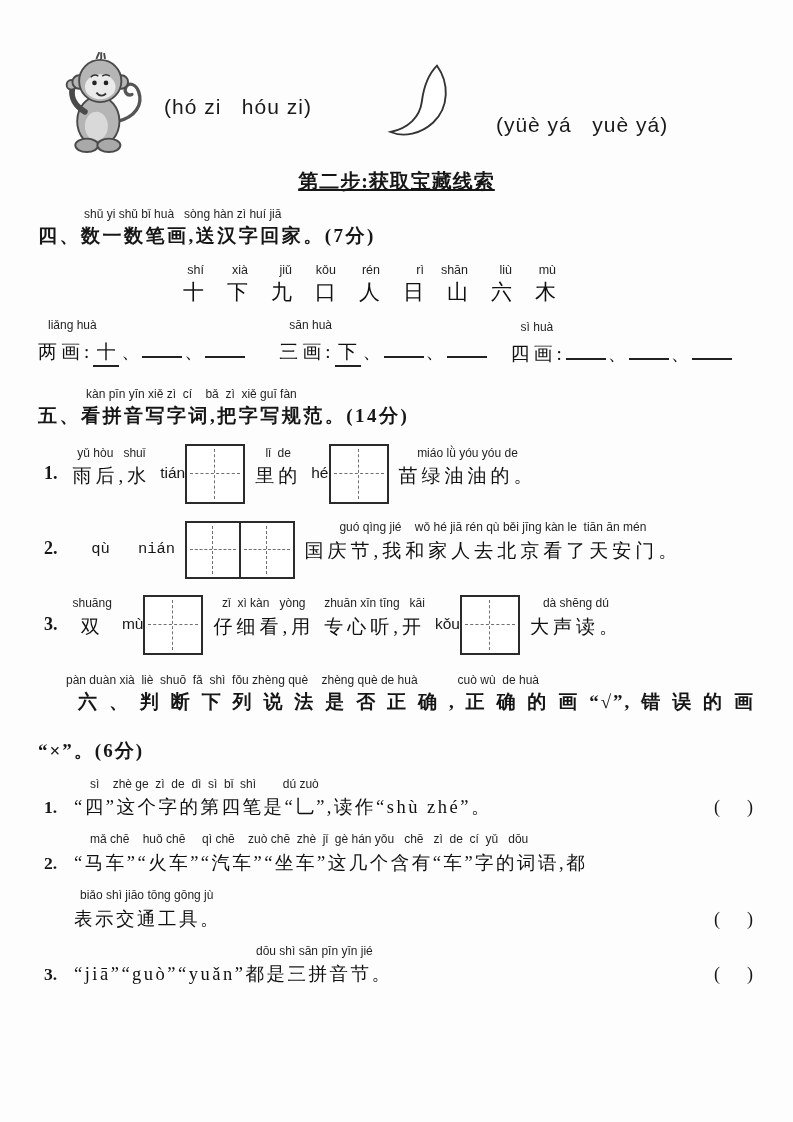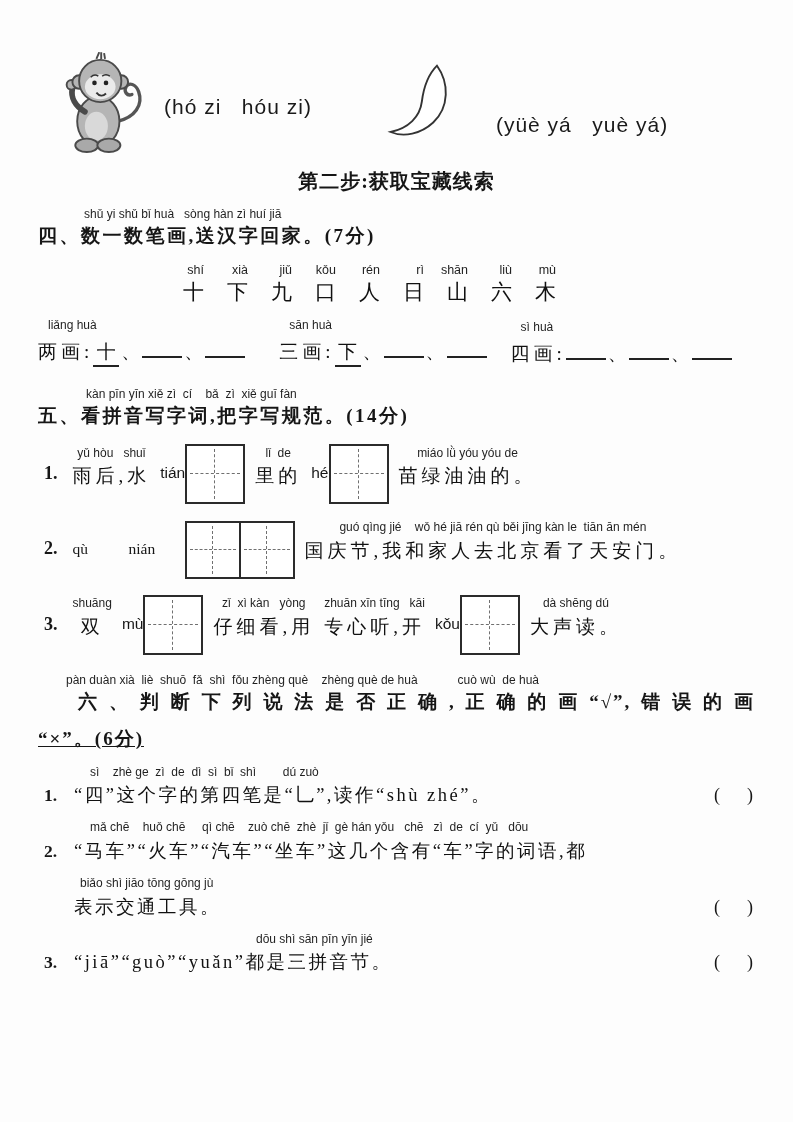--- a/index.html
+++ b/index.html
@@ -21,21 +21,21 @@
   .hz { font-size:19px; letter-spacing:4px; color:#111; white-space:nowrap; }
   .sec-title { font-size:19px; font-weight:bold; letter-spacing:2.5px; line-height:1.35; white-space:nowrap; }
   .num { font-weight:bold; font-size:18px; font-family:"Liberation Serif","DejaVu Serif",serif; }
 
   
   .top-row { display:flex; align-items:center; margin-top:52px; height:110px; margin-left:20px; }
   .opt1 { margin-left:10px; }
   .moon-wrap { margin-left:64px; }
   .opt2 { margin-left:34px;margin-top:36px; }
 
-  .step-header { text-align:center; font-weight:bold; font-size:20px; letter-spacing:1px; margin-top:6px; }
+  .step-header { text-align:center; font-weight:bold; font-size:20px; letter-spacing:1px; margin-top:6px;text-decoration:underline; }
 
   
   .sec4 { margin-top:12px; }
   .sec4-pinyin { margin-left:46px; }
   .char-row { display:flex; margin-left:122px; margin-top:14px; }
   .char-cell { width:44px; text-align:right; }
   .char-cell .pinyin { font-size:12.5px; }
   .char-cell .hz { font-size:21px; letter-spacing:0; }
 
   .groups-row { display:flex; align-items:flex-end; margin-top:12px; }
@@ -57,27 +57,27 @@
   .seg .hz { margin-top:2px; }
   .box-cell { display:flex; align-items:center; margin:0 5px; }
   .box-label { font-family:"Liberation Sans","DejaVu Sans",sans-serif; font-size:15.5px; margin-bottom:2px; white-space:pre; }
   .tzg { width:60px; height:60px; border:2px solid #2b2b2b; background:#fff; position:relative; box-sizing:border-box; }
   .tzg-wide { width:56px; height:58px; }
   .hline { position:absolute; left:3px; right:3px; top:50%; margin-top:-1px; border-top:1.5px dashed #707070; }
   .vline { position:absolute; top:3px; bottom:3px; left:50%; margin-left:-1px; border-left:1.5px dashed #707070; }
   .pair { display:flex; }
   .pair .tzg + .tzg { margin-left:-2px; }
   .pair-labels { display:flex; width:112px; margin-bottom:2px; }
-  .pair-labels span { flex:1; text-align:left; font-family:Liberation Serif, serif; font-size:15.5px; }
+  .pair-labels span { flex:1; text-align:center; font-family:Liberation Mono, monospace; font-size:15.5px; }
 
   
   .sec6 { margin-top:18px; }
   .sec6-pinyin { margin-left:28px; }
   .s6-line1 { font-size:19px; font-weight:bold; letter-spacing:2px; text-align:justify; text-align-last:justify;margin-left:40px; }
-  .s6-line2 { font-size:19px; font-weight:bold; letter-spacing:2px; margin-top:12px;text-decoration:underline; }
+  .s6-line2 { font-size:19px; font-weight:bold; letter-spacing:2px; margin-top:24px; }
   .jitem { margin-top:13px; }
   .jp { margin-left:52px; }
   .jp-cont { margin-left:42px; }
   .jp-3 { margin-left:218px; }
   .jline { display:flex; align-items:baseline; margin-top:2px; margin-left:6px; }
   .jnum { min-width:24px; margin-right:6px; font-size:17.5px; }
   .jtext { font-size:18.5px; letter-spacing:2.5px; }
   .paren { margin-left:auto; font-size:18px; white-space:pre; letter-spacing:0; padding-right:2px; }
 </style>
 </head>

